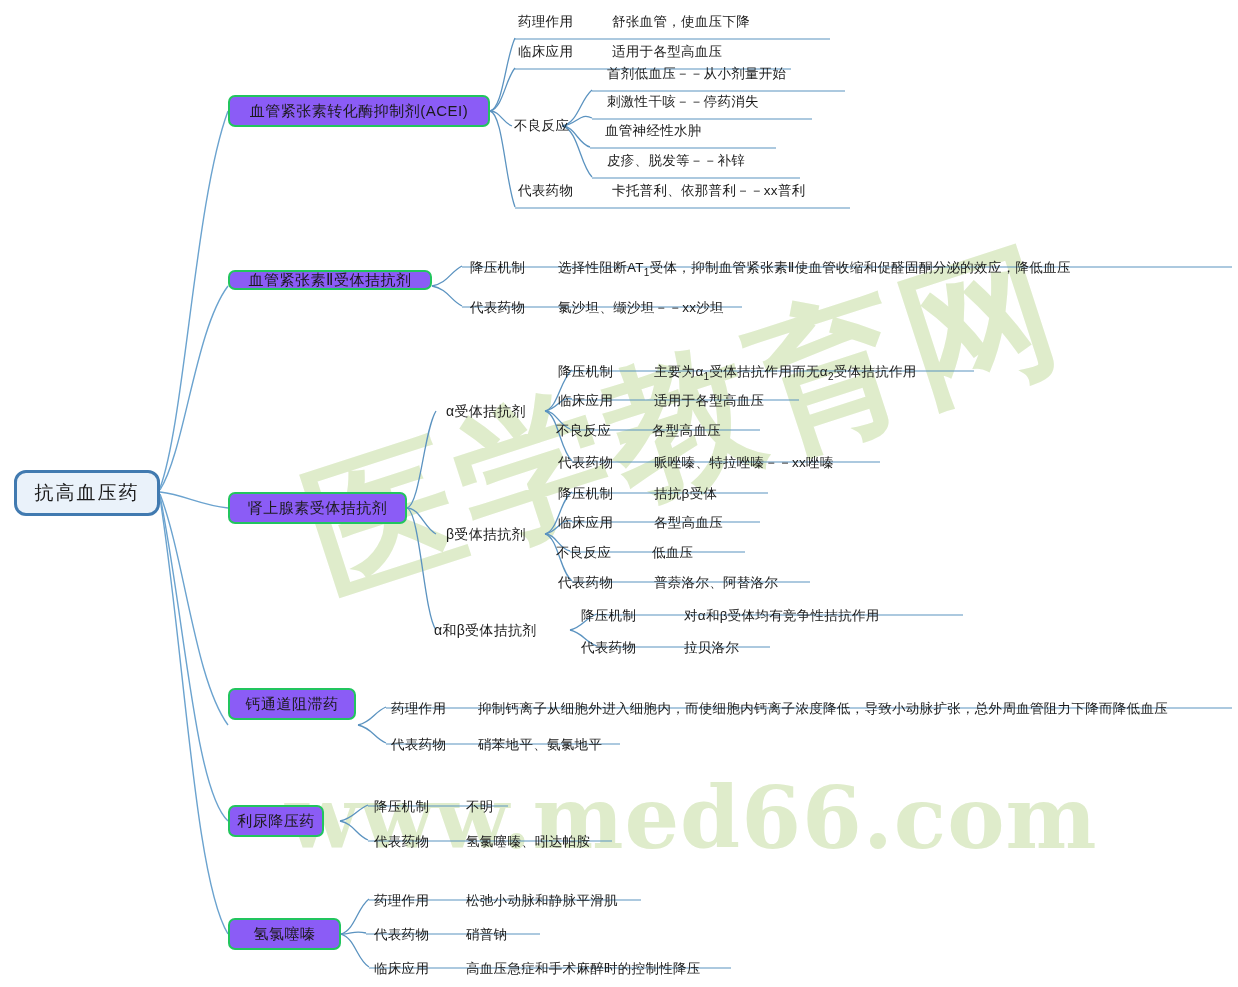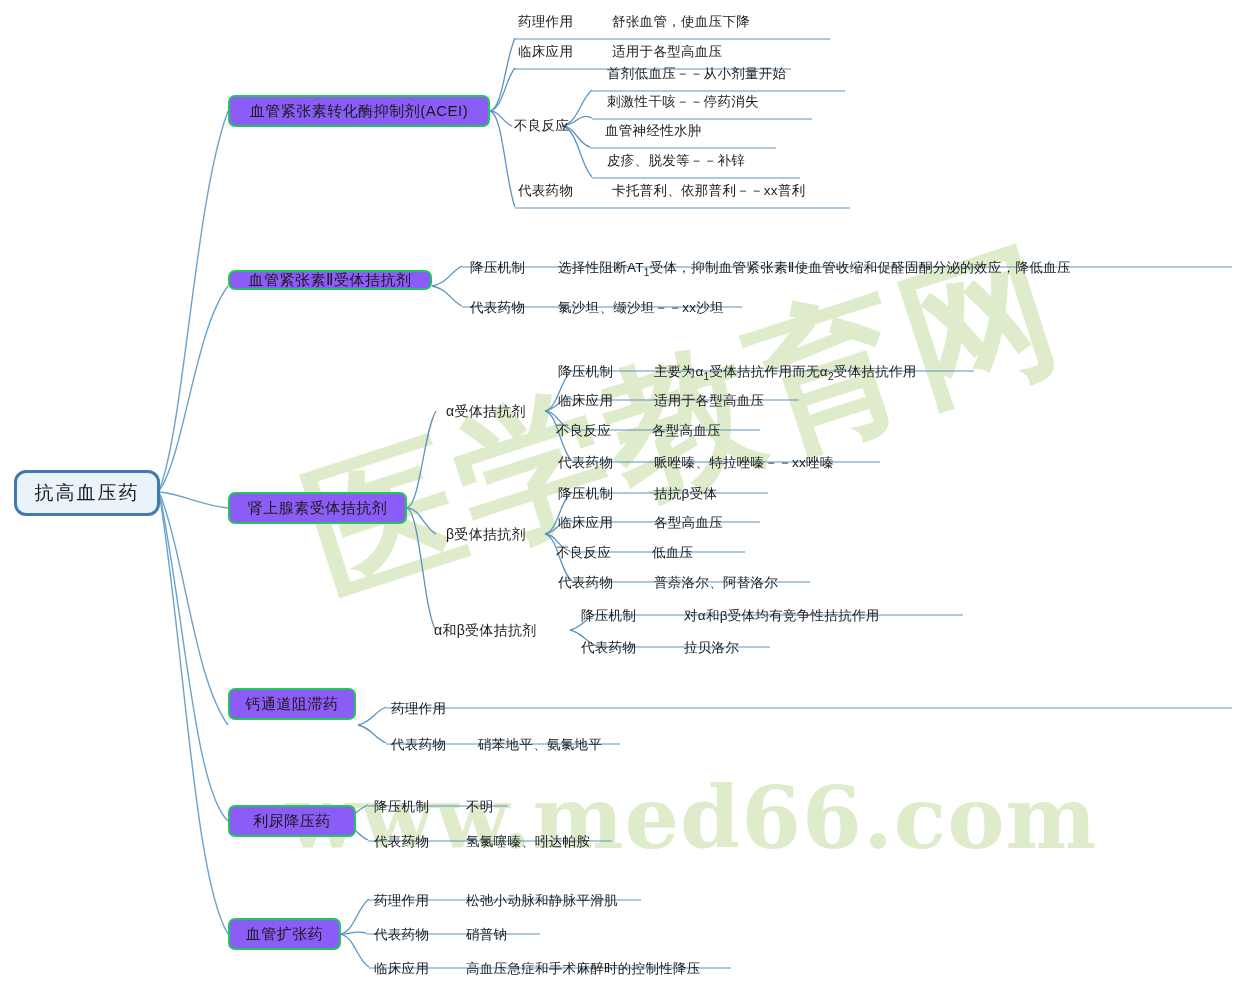--- a/index.html
+++ b/index.html
@@ -150,26 +150,26 @@
   </div>
 
   <div class="node lvl1" style="left:228px;top:492px;width:179px;height:32px;">
     <span>肾上腺素受体拮抗剂</span>
   </div>
 
   <div class="node lvl1" style="left:228px;top:672px;width:128px;height:32px;margin-top:16px;">
     <span>钙通道阻滞药</span>
   </div>
 
-  <div class="node lvl1" style="left:228px;top:805px;width:128px;height:32px;">
+  <div class="node lvl1" style="left:228px;top:805px;width:96px;height:32px;">
     <span>利尿降压药</span>
   </div>
 
   <div class="node lvl1" style="left:228px;top:918px;width:113px;height:32px;">
-    <span>血管扩张药</span>
+    <span>氢氯噻嗪</span>
   </div>
 
   <div class="key" style="left:518px;top:13px;">药理作用</div>
   <div class="val" style="left:612px;top:13px;">舒张血管，使血压下降</div>
 
   <div class="key" style="left:518px;top:43px;">临床应用</div>
   <div class="val" style="left:612px;top:43px;">适用于各型高血压</div>
 
   <div class="key" style="left:514px;top:117px;">不良反应</div>
   <div class="val" style="left:607px;top:65px;">首剂低血压－－从小剂量开始</div>
@@ -214,20 +214,21 @@
   <div class="key" style="left:558px;top:574px;">代表药物</div>
   <div class="val" style="left:654px;top:574px;">普萘洛尔、阿替洛尔</div>
 
   <div class="key" style="left:581px;top:607px;">降压机制</div>
   <div class="val" style="left:684px;top:607px;">对α和β受体均有竞争性拮抗作用</div>
 
   <div class="key" style="left:581px;top:639px;">代表药物</div>
   <div class="val" style="left:684px;top:639px;">拉贝洛尔</div>
 
   <div class="key" style="left:391px;top:700px;">药理作用</div>
+  <div class="val" style="left:478px;top:700px;">抑制钙离子从细胞外进入细胞内，而使细胞内钙离子浓度降低，导致小动脉扩张，总外周血管阻力下降而降低血压</div>
 
   <div class="key" style="left:391px;top:736px;">代表药物</div>
   <div class="val" style="left:478px;top:736px;">硝苯地平、氨氯地平</div>
 
   <div class="key" style="left:374px;top:798px;">降压机制</div>
   <div class="val" style="left:466px;top:798px;">不明</div>
 
   <div class="key" style="left:374px;top:833px;">代表药物</div>
   <div class="val" style="left:466px;top:833px;">氢氯噻嗪、吲达帕胺</div>
 

